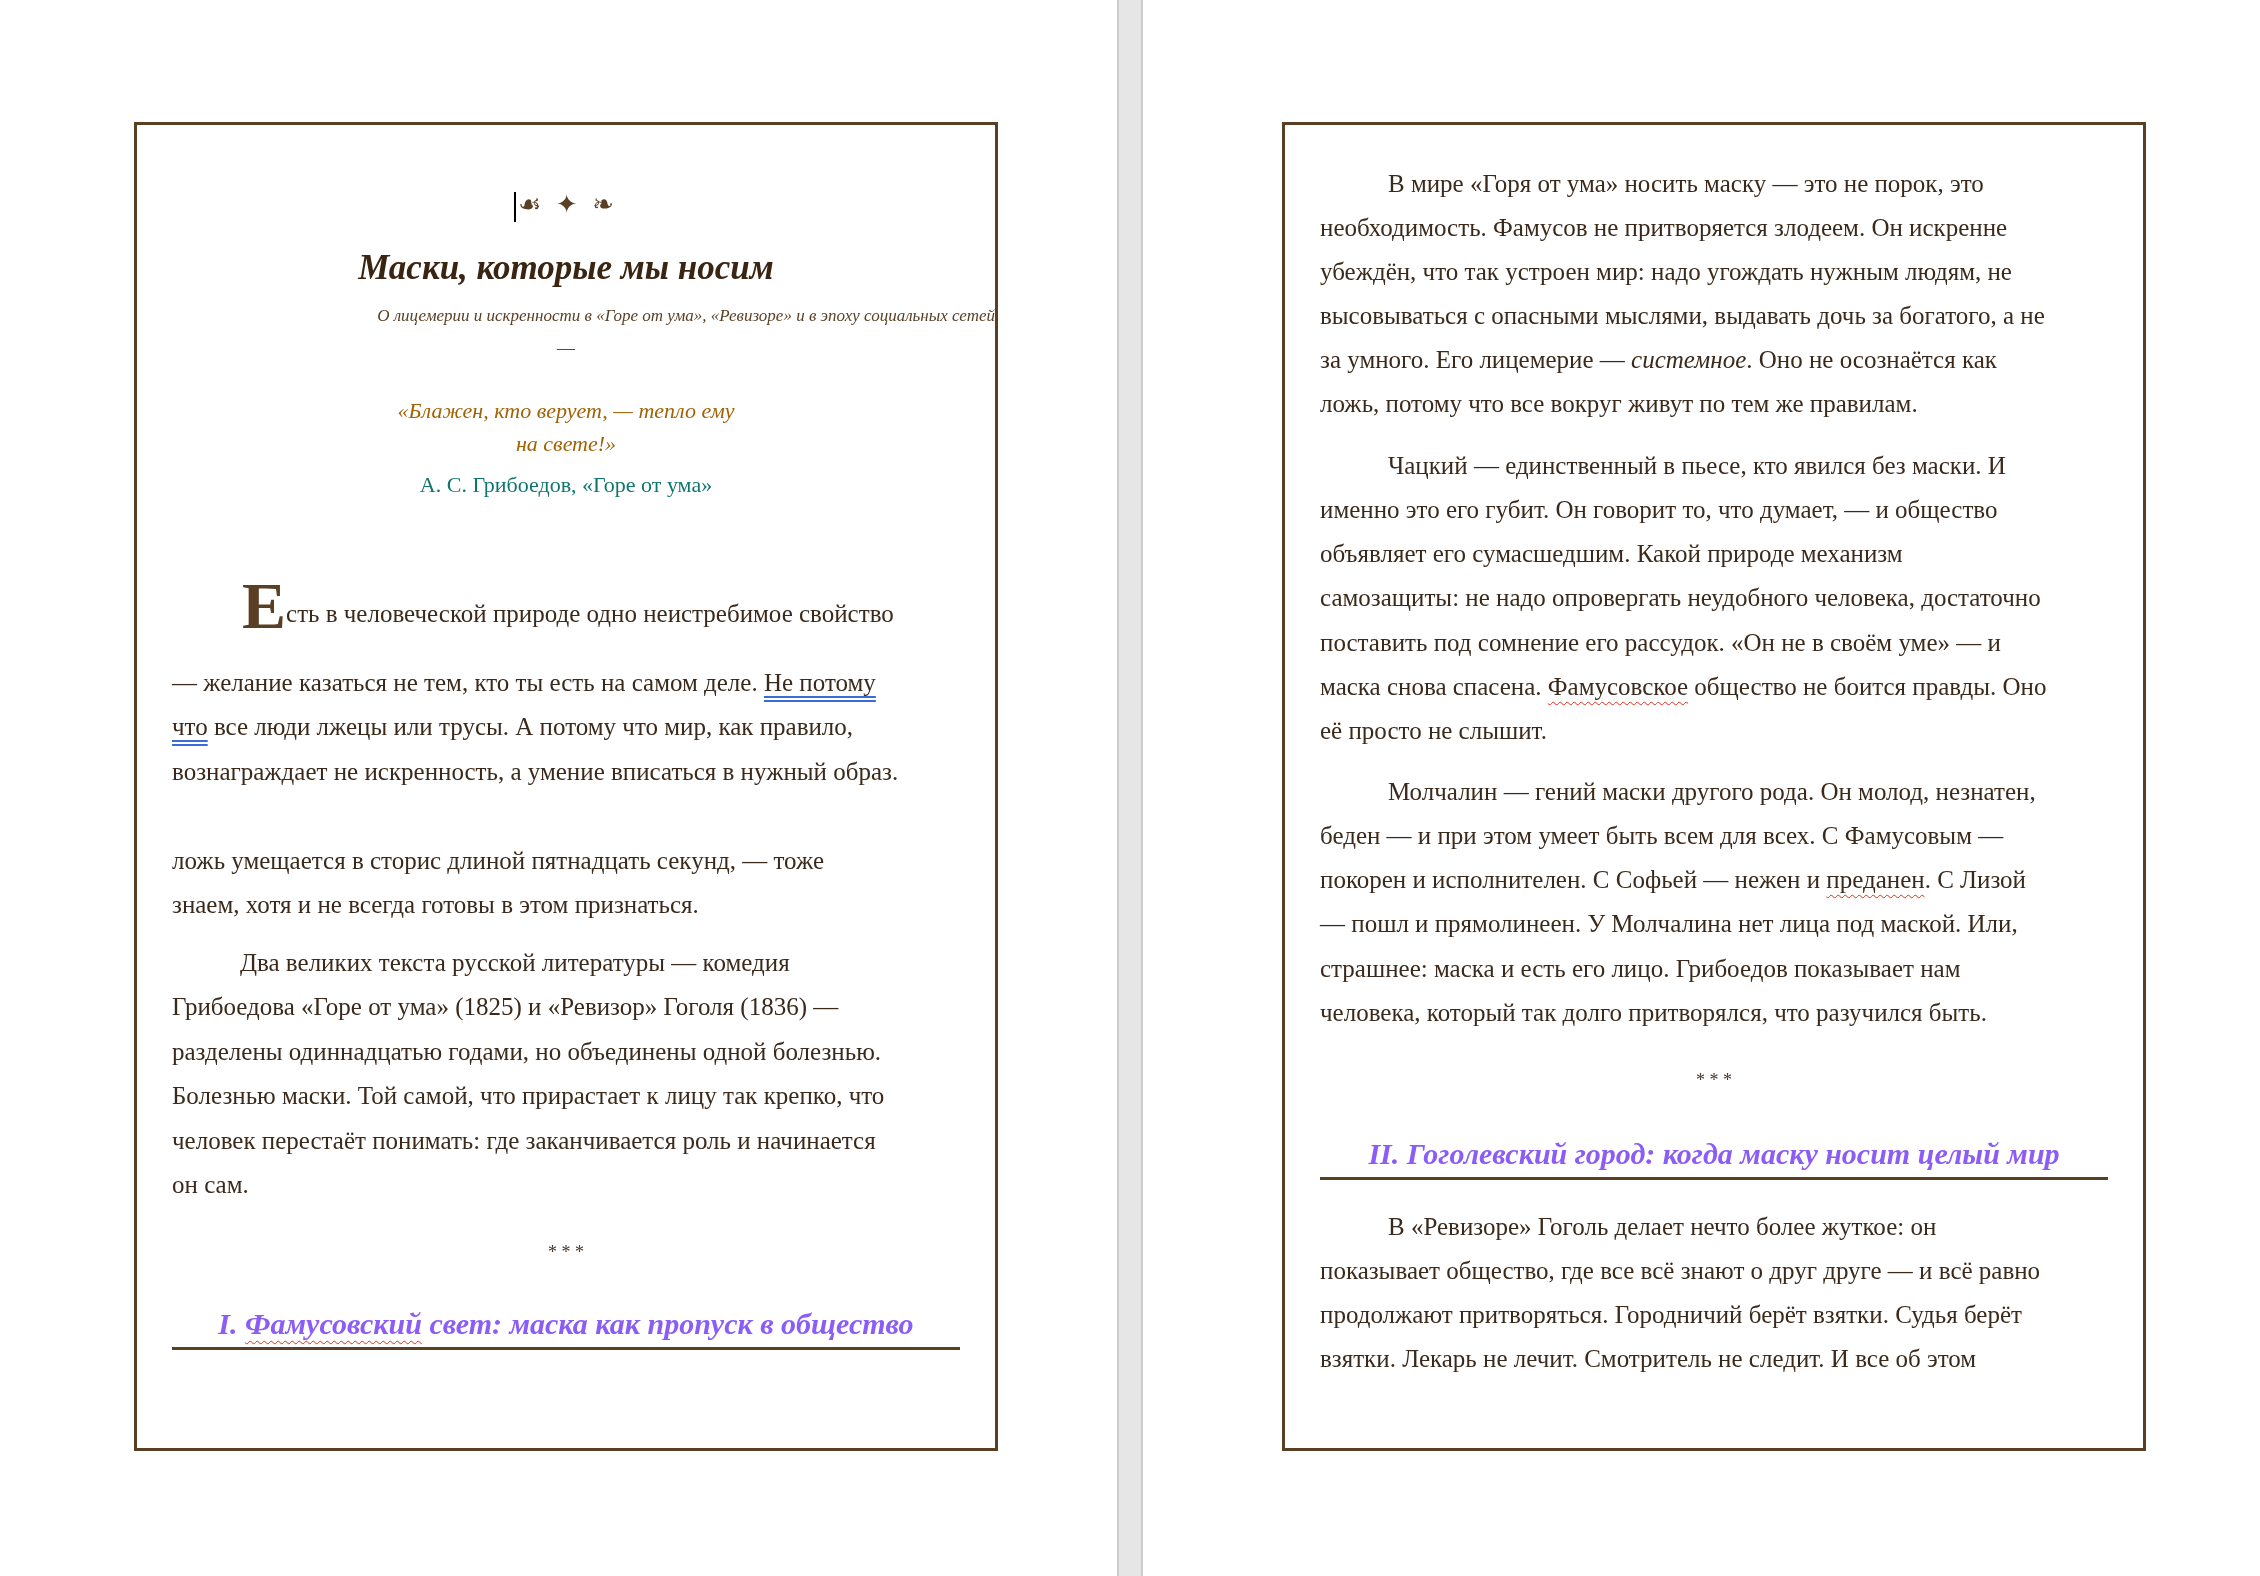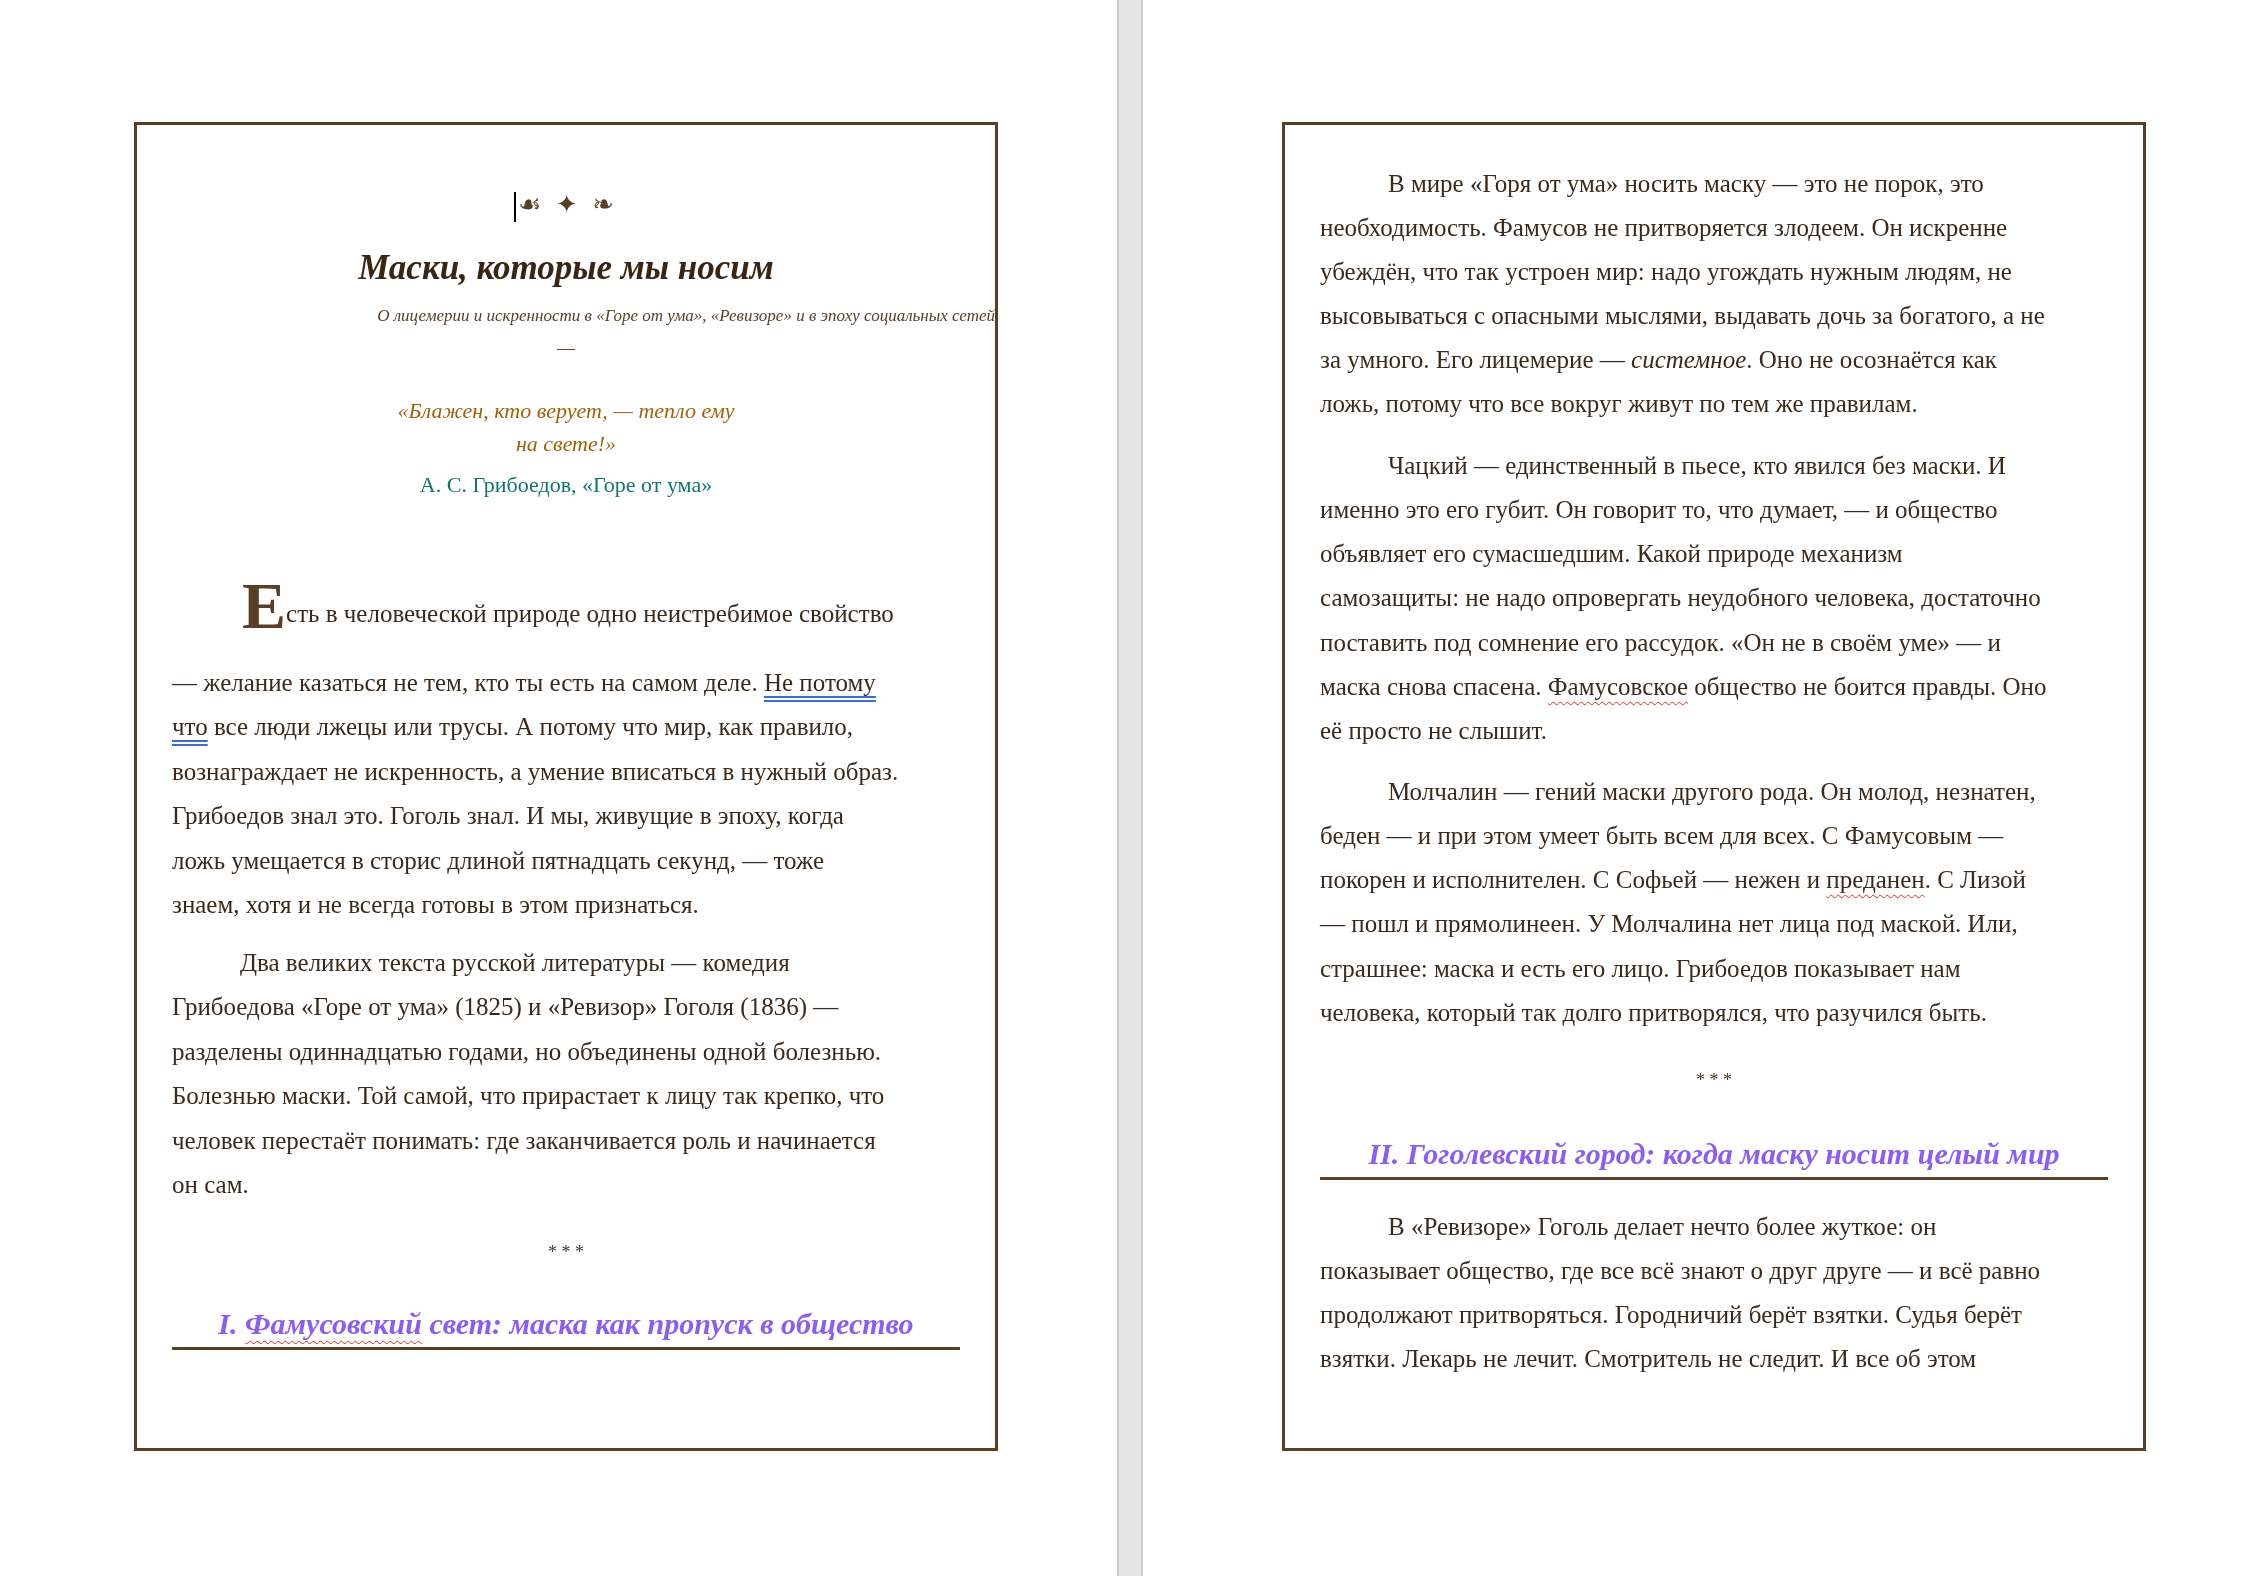--- a/index.html
+++ b/index.html
@@ -47,21 +47,20 @@
   <div class="line" style="top:451px; left:105px;">
     <span class="dropcap">Е</span><span>сть в человеческой природе одно неистребимое свойство</span>
   </div>
   <div class="line" style="top:543px;">
     <span>— желание казаться не тем, кто ты есть на самом деле. </span><span class="grammar">Не потому </span>
   </div>
   <div class="line" style="top:587px;">
     <span class="grammar">что</span><span> все люди лжецы или трусы. А потому что мир, как правило,</span>
   </div>
   <div class="line" style="top:632px;">вознаграждает не искренность, а умение вписаться в нужный образ.</div>
-  <div class="line" style="top:676px;">Грибоедов знал это. Гоголь знал. И мы, живущие в эпоху, когда</div>
   <div class="line" style="top:721px;">ложь умещается в сторис длиной пятнадцать секунд, — тоже</div>
   <div class="line" style="top:765px;">знаем, хотя и не всегда готовы в этом признаться.</div>
 
   <div class="line" style="top:823px; left:103px;">Два великих текста русской литературы — комедия</div>
   <div class="line" style="top:867px;">Грибоедова «Горе от ума» (1825) и «Ревизор» Гоголя (1836) —</div>
   <div class="line" style="top:912px;">разделены одиннадцатью годами, но объединены одной болезнью.</div>
   <div class="line" style="top:956px;">Болезнью маски. Той самой, что прирастает к лицу так крепко, что</div>
   <div class="line" style="top:1001px;">человек перестаёт понимать: где заканчивается роль и начинается</div>
   <div class="line" style="top:1045px;">он сам.</div>
 

